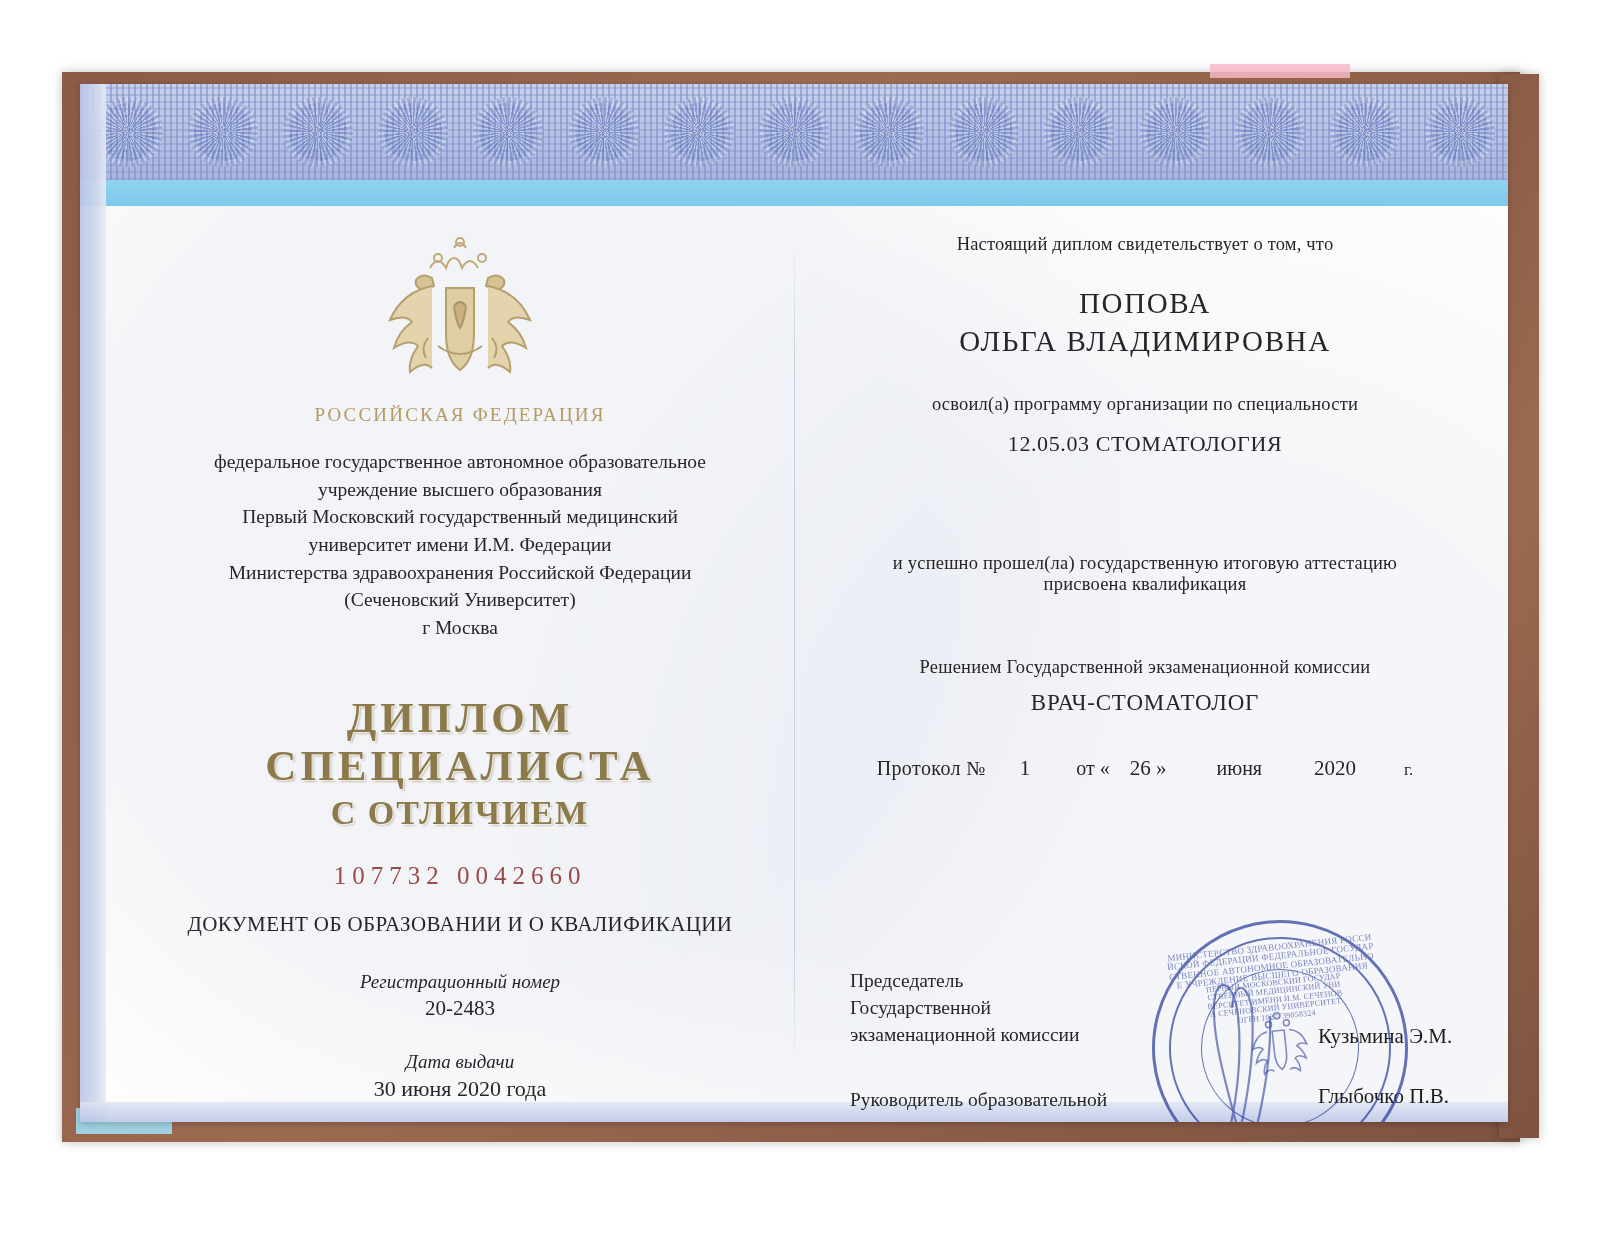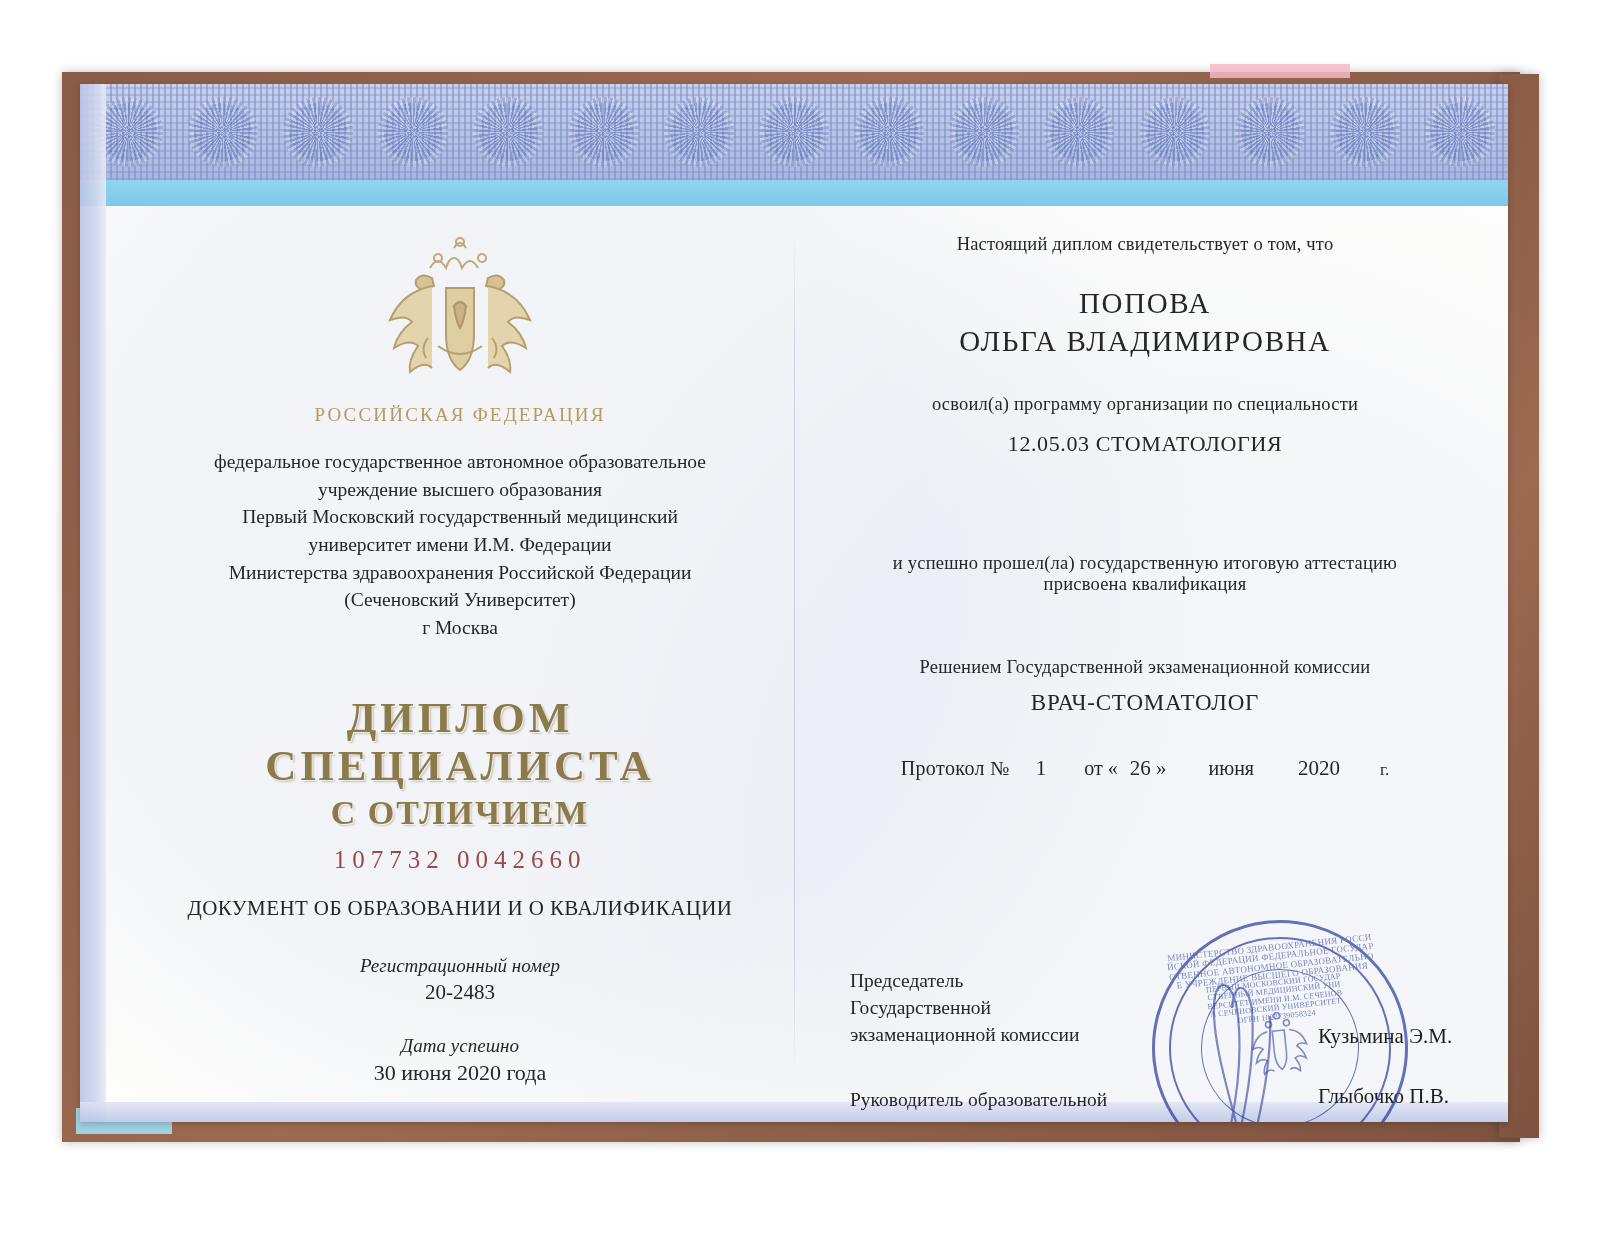--- a/index.html
+++ b/index.html
@@ -154,21 +154,21 @@
   }
   .diploma-sub {
     font-size: 34px;
     letter-spacing: 2px;
     font-weight: bold;
     color: #8d7a4b;
     margin-top: 4px;
     text-shadow: 1px 1px 0 rgba(255,255,255,.6), 2px 2px 2px rgba(120,100,60,.3);
   }
   .serial {
-    margin-top: 14px;
+    margin-top: 30px;
     font-size: 25px;
     letter-spacing: 6px;
     color: #9b4a4a;
     font-family: "Liberation Serif", serif;
   }
   .doc-kind {
     margin-top: 22px;
     font-size: 21px;
     letter-spacing: .4px;
     color: #26262a;
@@ -226,21 +226,21 @@
     font-size: 23px;
     letter-spacing: .8px;
     margin-top: 12px;
   }
   .protocol-row {
     margin-top: 40px;
     font-size: 20px;
     display: flex;
     justify-content: center;
     align-items: baseline;
-    gap: 8px;
+    gap: 16px;
   }
   .protocol-row .lbl { letter-spacing: .4px; }
   .protocol-row .num { margin: 0 30px 0 18px; font-size: 21px; }
   .protocol-row .ot { margin-right: 4px; }
   .protocol-row .day { font-size: 21px; }
   .protocol-row .month { margin: 0 36px 0 34px; font-size: 20px; }
   .protocol-row .year { font-size: 21px; margin-right: 32px; }
   .protocol-row .g { font-size: 17px; }
 
   
@@ -418,21 +418,21 @@
       </div>
       <div class="diploma-sub">С ОТЛИЧИЕМ</div>
 
       <div class="serial">107732  0042660</div>
 
       <div class="doc-kind">ДОКУМЕНТ ОБ ОБРАЗОВАНИИ И О КВАЛИФИКАЦИИ</div>
 
       <div class="reg-label">Регистрационный номер</div>
       <div class="reg-value">20-2483</div>
 
-      <div class="date-label">Дата успешно</div>
+      <div class="date-label">Дата выдачи</div>
       <div class="date-value">30 июня 2020 года</div>
     </div>
 
     <div class="right-col">
       <div class="r-line-small">Настоящий диплом свидетельствует о том, что</div>
 
       <div class="holder-name">
         <div>ПОПОВА</div>
         <div>ОЛЬГА ВЛАДИМИРОВНА</div>
       </div>

